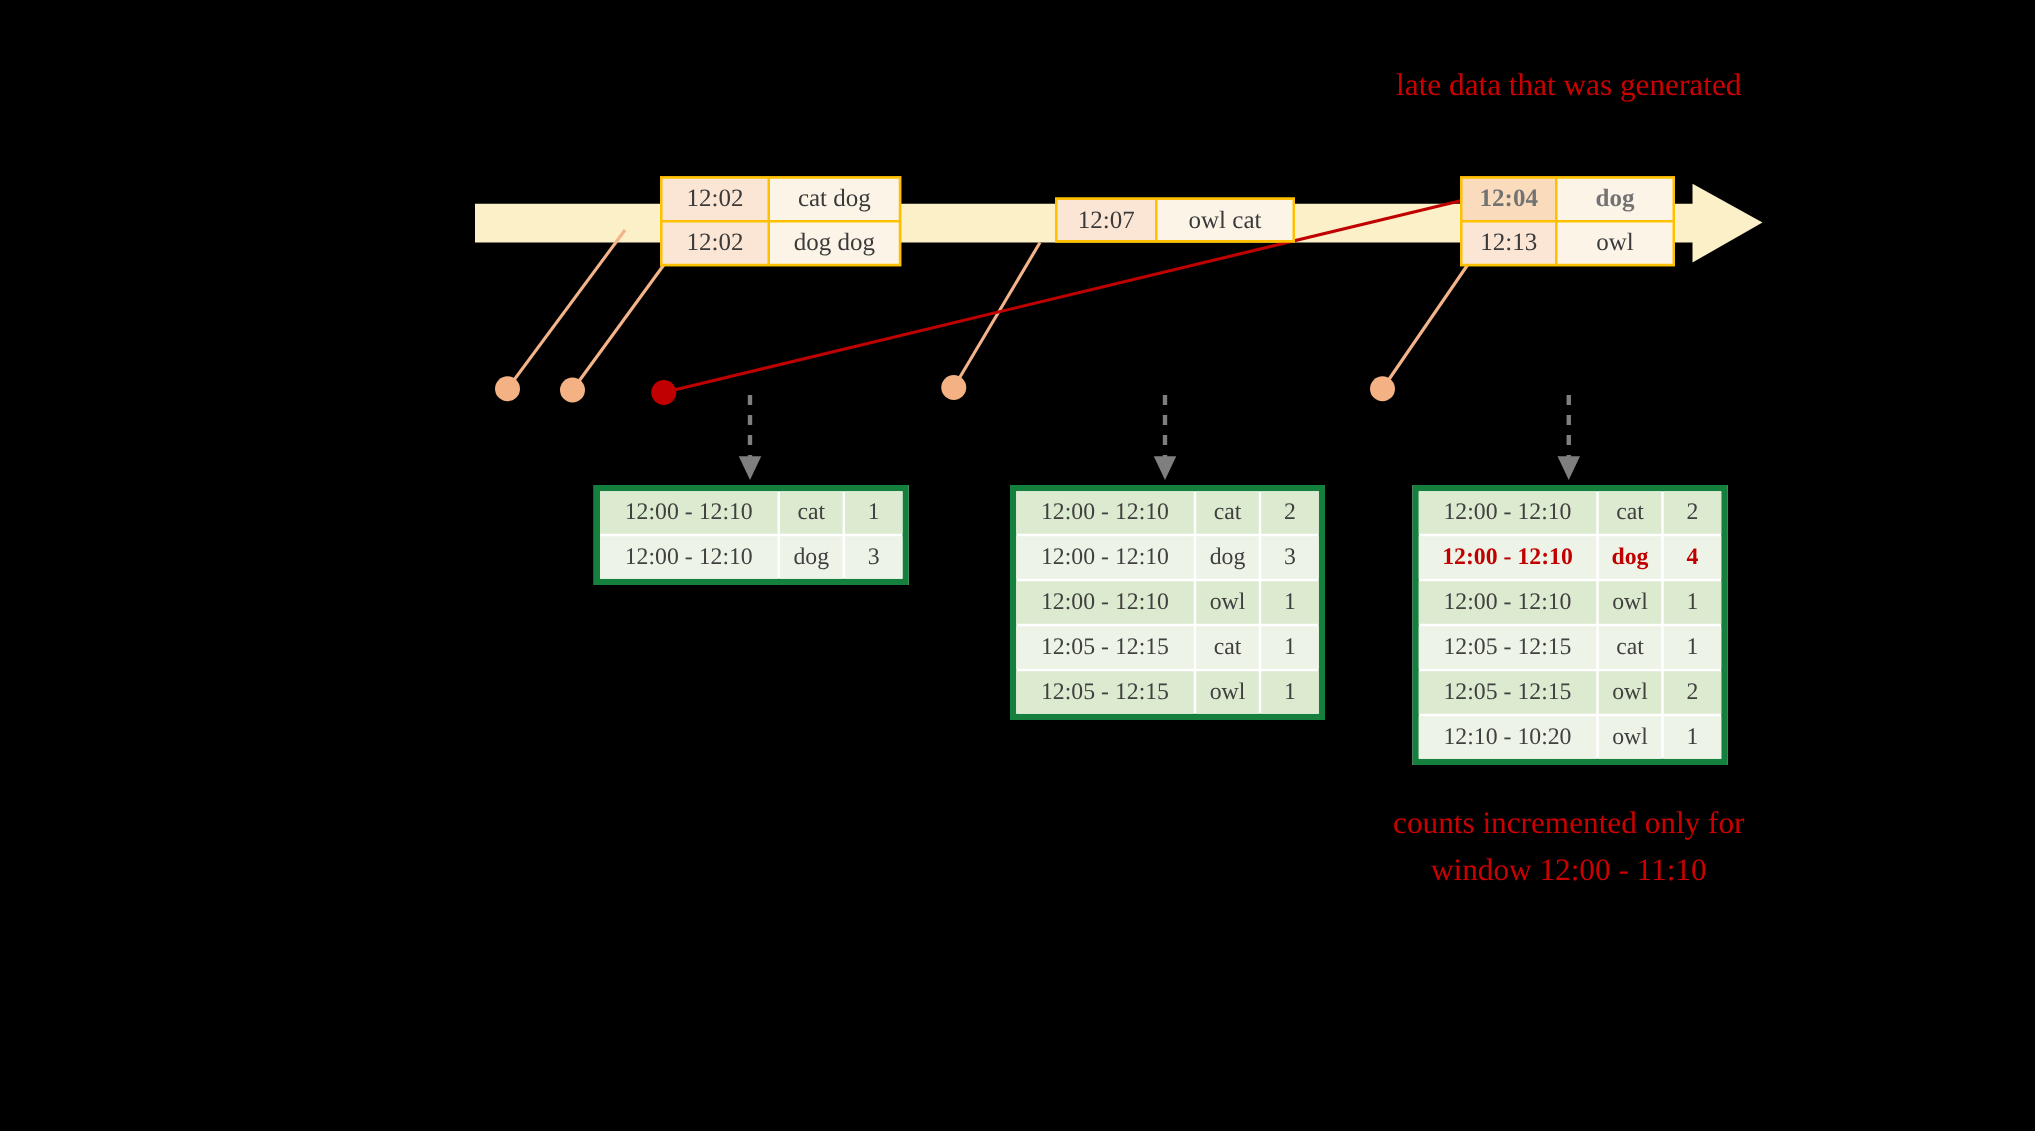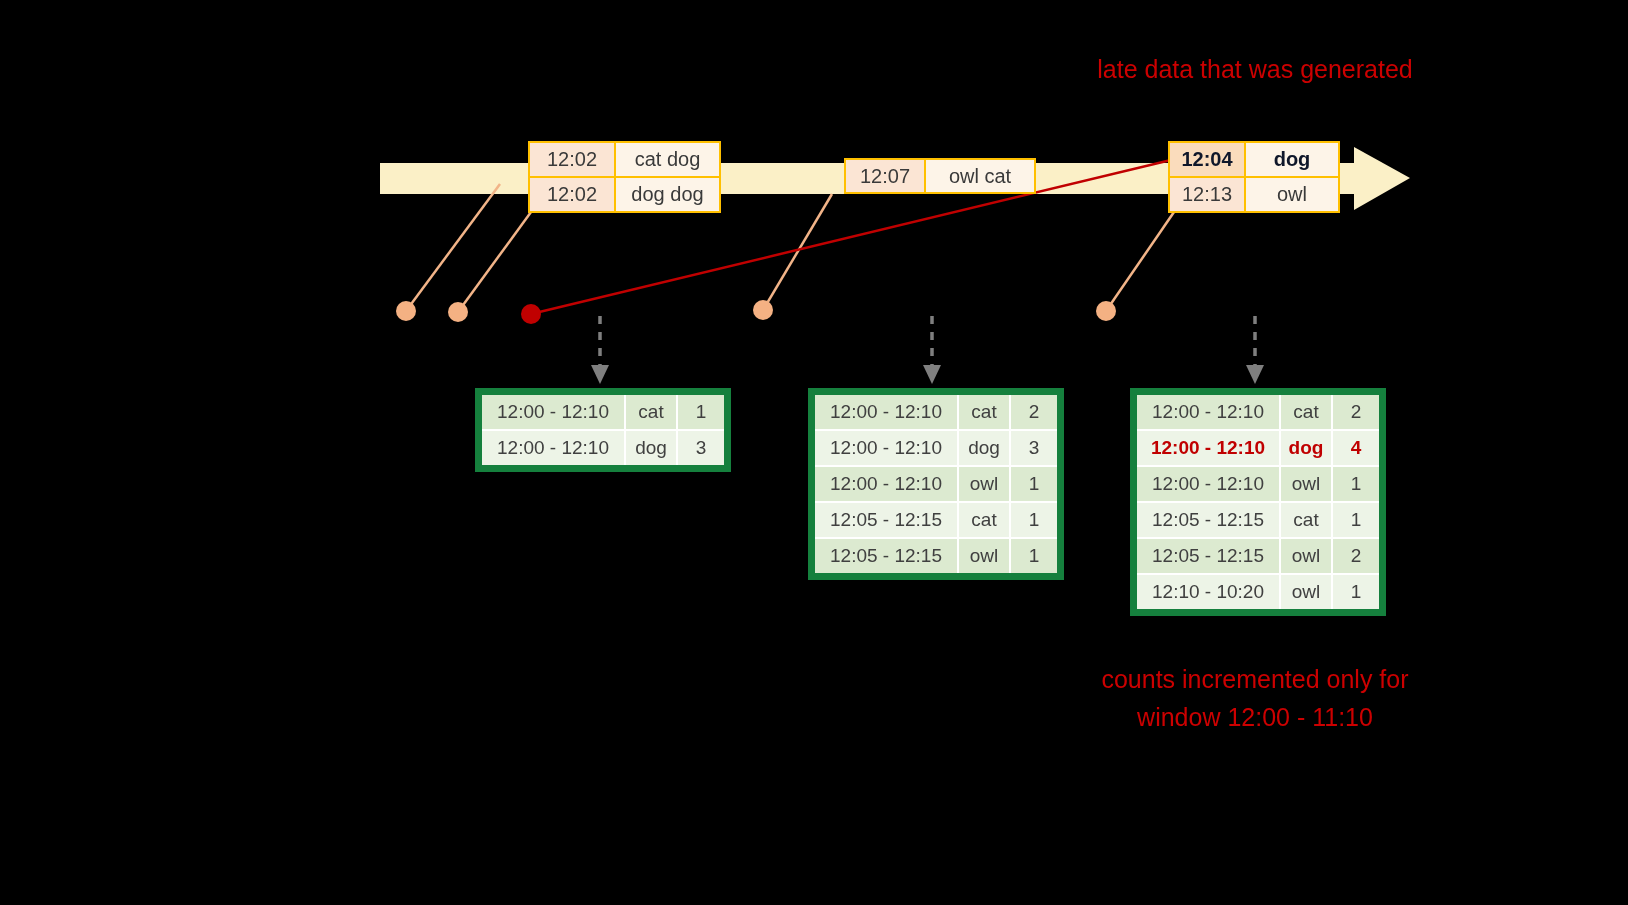--- a/index.html
+++ b/index.html
@@ -7,74 +7,75 @@
     padding: 0;
     background: #000000;
     font-family: "Liberation Sans", "DejaVu Sans", sans-serif;
   }
   .canvas {
     position: relative;
     width: 1628px;
     height: 905px;
     background: #000000;
     overflow: hidden;
+    font-family: Liberation Serif, serif;
   }
   svg.overlay {
     position: absolute;
     left: 0;
     top: 0;
     z-index: 0;
   }
   
   .annotation {
     position: absolute;
     width: 470px;
     text-align: center;
     color: #cc0000;
     font-size: 25px;
     line-height: 38px;
     z-index: 2;
   }
   .annotation.top { left: 1020px; top: 50px; }
-  .annotation.bottom { left: 1020px; top: 660px; }
+  .annotation.bottom { left: 1020px; top: 640px; }
 
   
   .event-box {
     position: absolute;
     display: grid;
     gap: 2px;
     background: #ffc000;      
     border: 2px solid #ffc000;
     z-index: 1;
   }
   .event-box .cell {
     display: flex;
     align-items: center;
     justify-content: center;
     font-size: 20px;
     color: #3a3a3a;
   }
   .event-box .col-time  { background: #fbe5d4; }
   .event-box .col-words { background: #fdf4e8; }
-  .event-box .cell.highlight { color: #0f172a; font-weight: bold; }
+  .event-box .cell.highlight { color: #737373; font-weight: bold; }
   .event-box .col-time.highlight { background: #fadcbc; }
 
   .box1 { left: 528px;  top: 141px; grid-template-columns: 84px 103px; grid-auto-rows: 33px; }
   .box2 { left: 844px;  top: 158px; grid-template-columns: 78px 108px; grid-auto-rows: 32px; }
   .box3 { left: 1168px; top: 141px; grid-template-columns: 74px 92px;  grid-auto-rows: 33px; }
 
   
   .result-table {
     position: absolute;
     display: grid;
     grid-template-columns: 142px 50px 46px;
     grid-auto-rows: 34px;
     gap: 2px;
     background: #ffffff;      
-    border: 7px solid #15803d;
+    border: 5px solid #15803d;
     z-index: 1;
   }
   .result-table .cell {
     display: flex;
     align-items: center;
     justify-content: center;
     font-size: 19px;
     color: #404040;
   }
   .result-table .odd  { background: #dcead0; }

